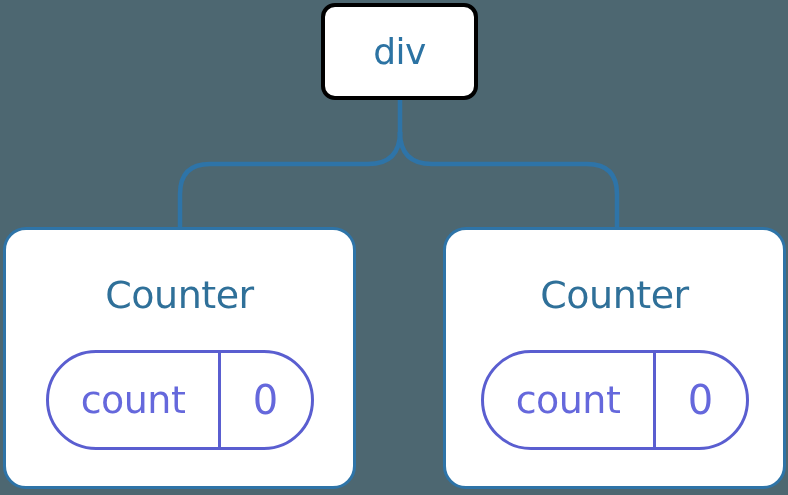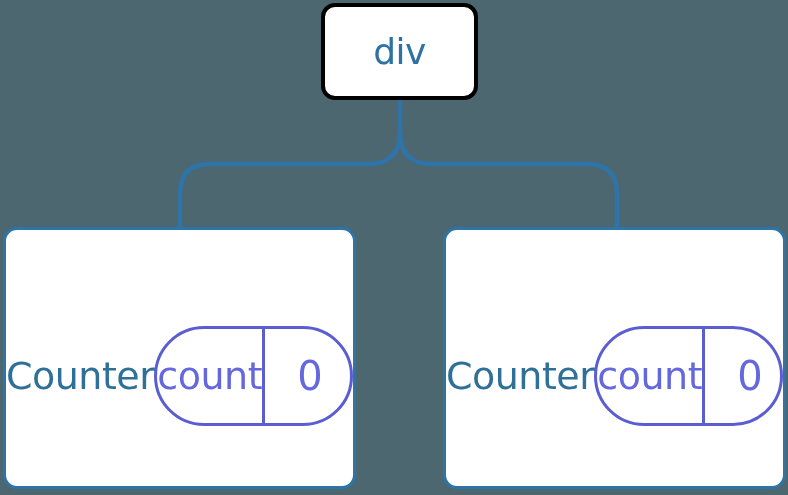--- a/index.html
+++ b/index.html
@@ -44,38 +44,39 @@
     color: #2C73A3;
     letter-spacing: -0.5px;
   }
   .card {
     position: absolute;
     top: 227px;
     height: 262px;
     box-sizing: border-box;
     background: #FFFFFF;
     border: 3px solid #2E74A8;
-    border-radius: 14px;
+    border-radius: 23px;
     display: flex;
-    flex-direction: row;
+    flex-direction: column;
     align-items: center;
     padding-top: 36px;
   }
   .card-left  { left: 3px;   width: 353px; }
   .card-right { left: 443px; width: 343px; }
   .card-title {
     height: 58px;
     display: flex;
     align-items: center;
     justify-content: center;
     font-size: 38px;
     color: #2F7099;
     letter-spacing: -0.5px;
   }
   .pill {
+    margin-top: 26px;
     width: 268px;
     height: 100px;
     box-sizing: border-box;
     border: 3px solid #5A5ED0;
     border-radius: 52px;
     display: grid;
     grid-template-columns: 1fr 93px;
     overflow: hidden;
     background: #FFFFFF;
   }

